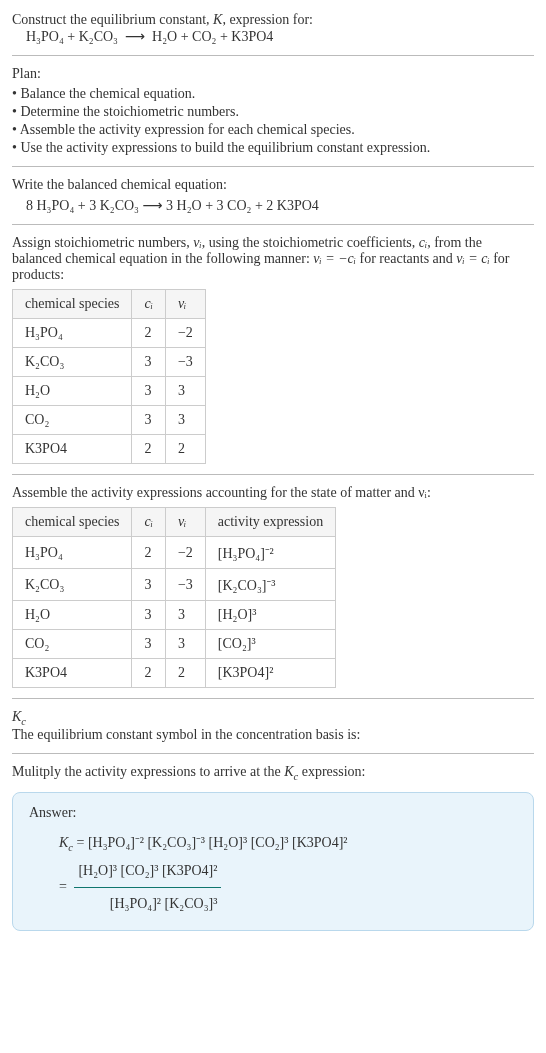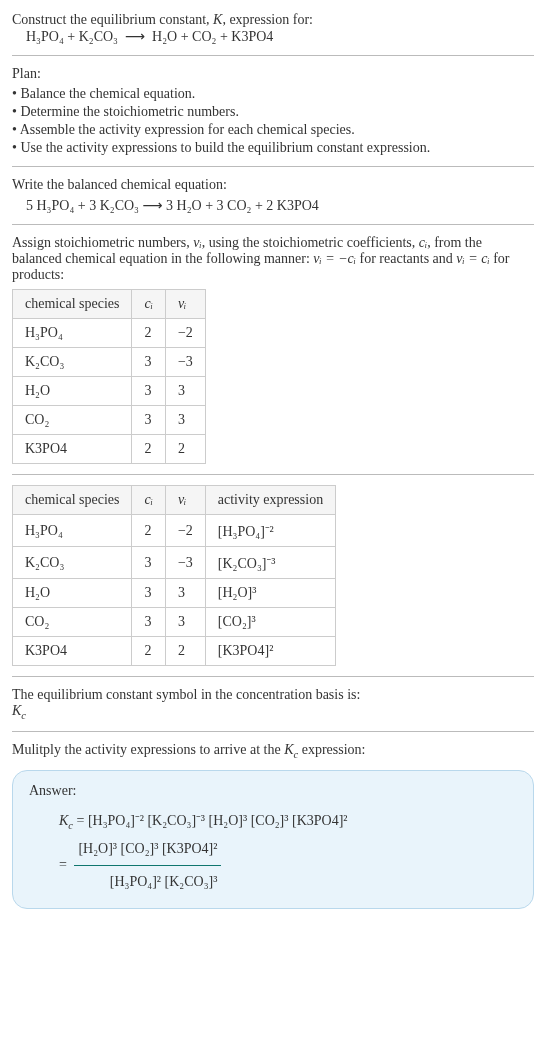--- a/index.html
+++ b/index.html
@@ -45,21 +45,21 @@
     text-align: left;
     background: #fff;
   }
   th {
     background: #f5f5f5;
     font-weight: normal;
   }
   .answer-box {
     background: #e9f4fb;
     border: 1px solid #b9d8ec;
-    border-radius: 15px;
+    border-radius: 8px;
     padding: 12px 16px;
     margin-top: 8px;
   }
   .answer-label {
     margin-bottom: 8px;
   }
   .frac {
     display: inline-block;
     vertical-align: middle;
     text-align: center;
@@ -101,21 +101,21 @@
     <div>• Determine the stoichiometric numbers.</div>
     <div>• Assemble the activity expression for each chemical species.</div>
     <div>• Use the activity expressions to build the equilibrium constant expression.</div>
   </div>
 </div>
 
 <hr class="sep">
 
 <div class="section">
   <div>Write the balanced chemical equation:</div>
-  <div class="equation">5 H₃PO₄ + 3 K₂CO₃  ⟶  3 H₂O + 3 CO₂ + 2 K3PO4</div>
+  <div class="equation">8 H₃PO₄ + 3 K₂CO₃  ⟶  3 H₂O + 3 CO₂ + 2 K3PO4</div>
 </div>
 
 <hr class="sep">
 
 <div class="section">
   <div>
     <span>Assign stoichiometric numbers, </span><span class="italic">νᵢ</span><span>, using the stoichiometric coefficients, </span><span class="italic">cᵢ</span><span>, from the balanced chemical equation in the following manner: </span><span class="italic">νᵢ = −cᵢ</span><span> for reactants and </span><span class="italic">νᵢ = cᵢ</span><span> for products:</span>
   </div>
   <table>
     <tbody>
@@ -149,20 +149,21 @@
           <td>2</td>
           <td>2</td>
         </tr>
   </tbody>
     </table>
 </div>
 
 <hr class="sep">
 
 <div class="section">
+  <div>Assemble the activity expressions accounting for the state of matter and νᵢ:</div>
   <table>
     <tbody>
         <tr>
       <th>chemical species</th>
       <th class="italic">cᵢ</th>
       <th class="italic">νᵢ</th>
       <th>activity expression</th>
     </tr>
     <tr>
           <td>H₃PO₄</td>
@@ -194,24 +195,24 @@
           <td>2</td>
           <td>[K3PO4]²</td>
         </tr>
   </tbody>
     </table>
 </div>
 
 <hr class="sep">
 
 <div class="section">
-  <div>The equilibrium constant symbol in the concentration basis is:</div>
   <div>
     <span class="italic">K</span><span class="sub italic">c</span>
   </div>
+  <div>The equilibrium constant symbol in the concentration basis is:</div>
 </div>
 
 <hr class="sep">
 
 <div class="section">
   <span>Mulitply the activity expressions to arrive at the </span><span class="italic">K</span><span class="sub italic">c</span><span> expression:</span>
 </div>
 
 <div class="answer-box">
   <div class="answer-label">Answer:</div>

